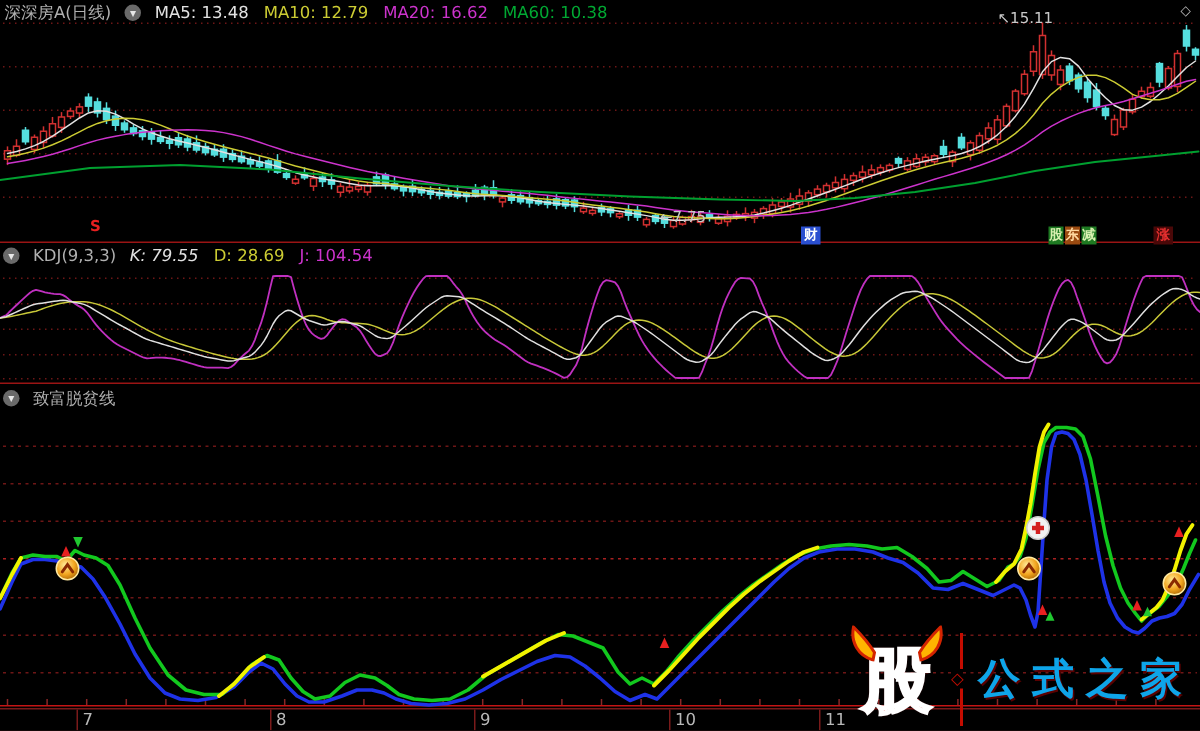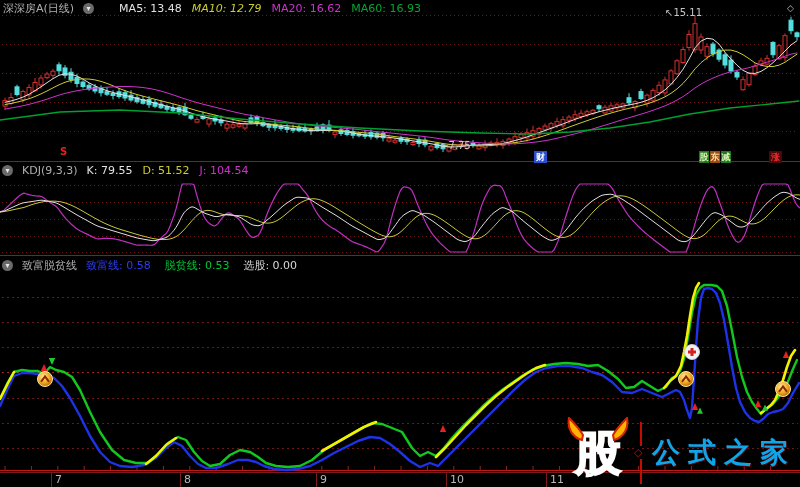--- a/index.html
+++ b/index.html
@@ -529,46 +529,41 @@
       <path d="M 758 400 L 754.8 407 L 761.2 407 Z" fill="#e82020"></path>
       <path d="M 765 404.5 L 762 410.8 L 768 410.8 Z" fill="#20c830"></path>
       <circle cx="783" cy="389" r="7.5" fill="url(#gold)" stroke="#ffe9a0" stroke-width="1"></circle>
       <path d="M 779.5 391.2 L 783 386.4 L 786.5 391.2" fill="none" stroke="#8a2a00" stroke-width="2" stroke-linecap="round"></path>
       <path d="M 786 351 L 782.8 358 L 789.2 358 Z" fill="#e82020"></path>
     </svg>
 
   <div class="hdr" style="top:1px;left:3px;">
     <span class="name">深深房A(日线)</span>
     <span class="ddicon">▾</span>
-    <span id="ma-labels" style="display:flex;gap:10px;margin-left:16px;">
+    <span id="ma-labels" style="display:flex;gap:10px;">
         <span style="color: rgb(226, 226, 226);">MA5: 13.48</span>
-        <span style="color: rgb(204, 204, 51); font-style: italic;">MA10: 12.79</span>
+        <span style="color: rgb(204, 204, 51);">MA10: 12.79</span>
         <span style="color: rgb(204, 51, 204);">MA20: 16.62</span>
-        <span style="color: rgb(0, 168, 50);">MA60: 16.93</span>
+        <span style="color: rgb(0, 168, 50);">MA60: 10.38</span>
       </span>
   </div>
 
   <div class="hdr" style="top:164px;left:2px;">
     <span class="ddicon">▾</span>
     <span class="name">KDJ(9,3,3)</span>
     <span id="kdj-values" style="display:flex;gap:10px;">
-        <span style="color: rgb(226, 226, 226);">K: 79.55</span>
-        <span style="color: rgb(204, 204, 51);">D: 51.52</span>
+        <span style="color: rgb(226, 226, 226); font-style: italic;">K: 79.55</span>
+        <span style="color: rgb(204, 204, 51);">D: 28.69</span>
         <span style="color: rgb(204, 51, 204); text-align: right;">J: 104.54</span>
       </span>
   </div>
 
   <div class="hdr" style="top:258px;left:2px;">
     <span class="ddicon">▾</span>
     <span class="name">致富脱贫线</span>
-    <span id="custom-values" style="display:flex;gap:14px;">
-        <span style="color: rgb(45, 61, 240);">致富线: 0.58</span>
-        <span style="color: rgb(0, 200, 50);">脱贫线: 0.53</span>
-        <span style="color: rgb(216, 216, 216);">选股: 0.00</span>
-      </span>
   </div>
 
   <div class="plabel" style="left:665px;top:7px;">
     <span>↖</span><span>15.11</span>
   </div>
   <div class="plabel" style="left:440px;top:140px;">
     <span>←</span><span>7.75</span>
   </div>
 
   <span class="tr-diamond">◇</span>

